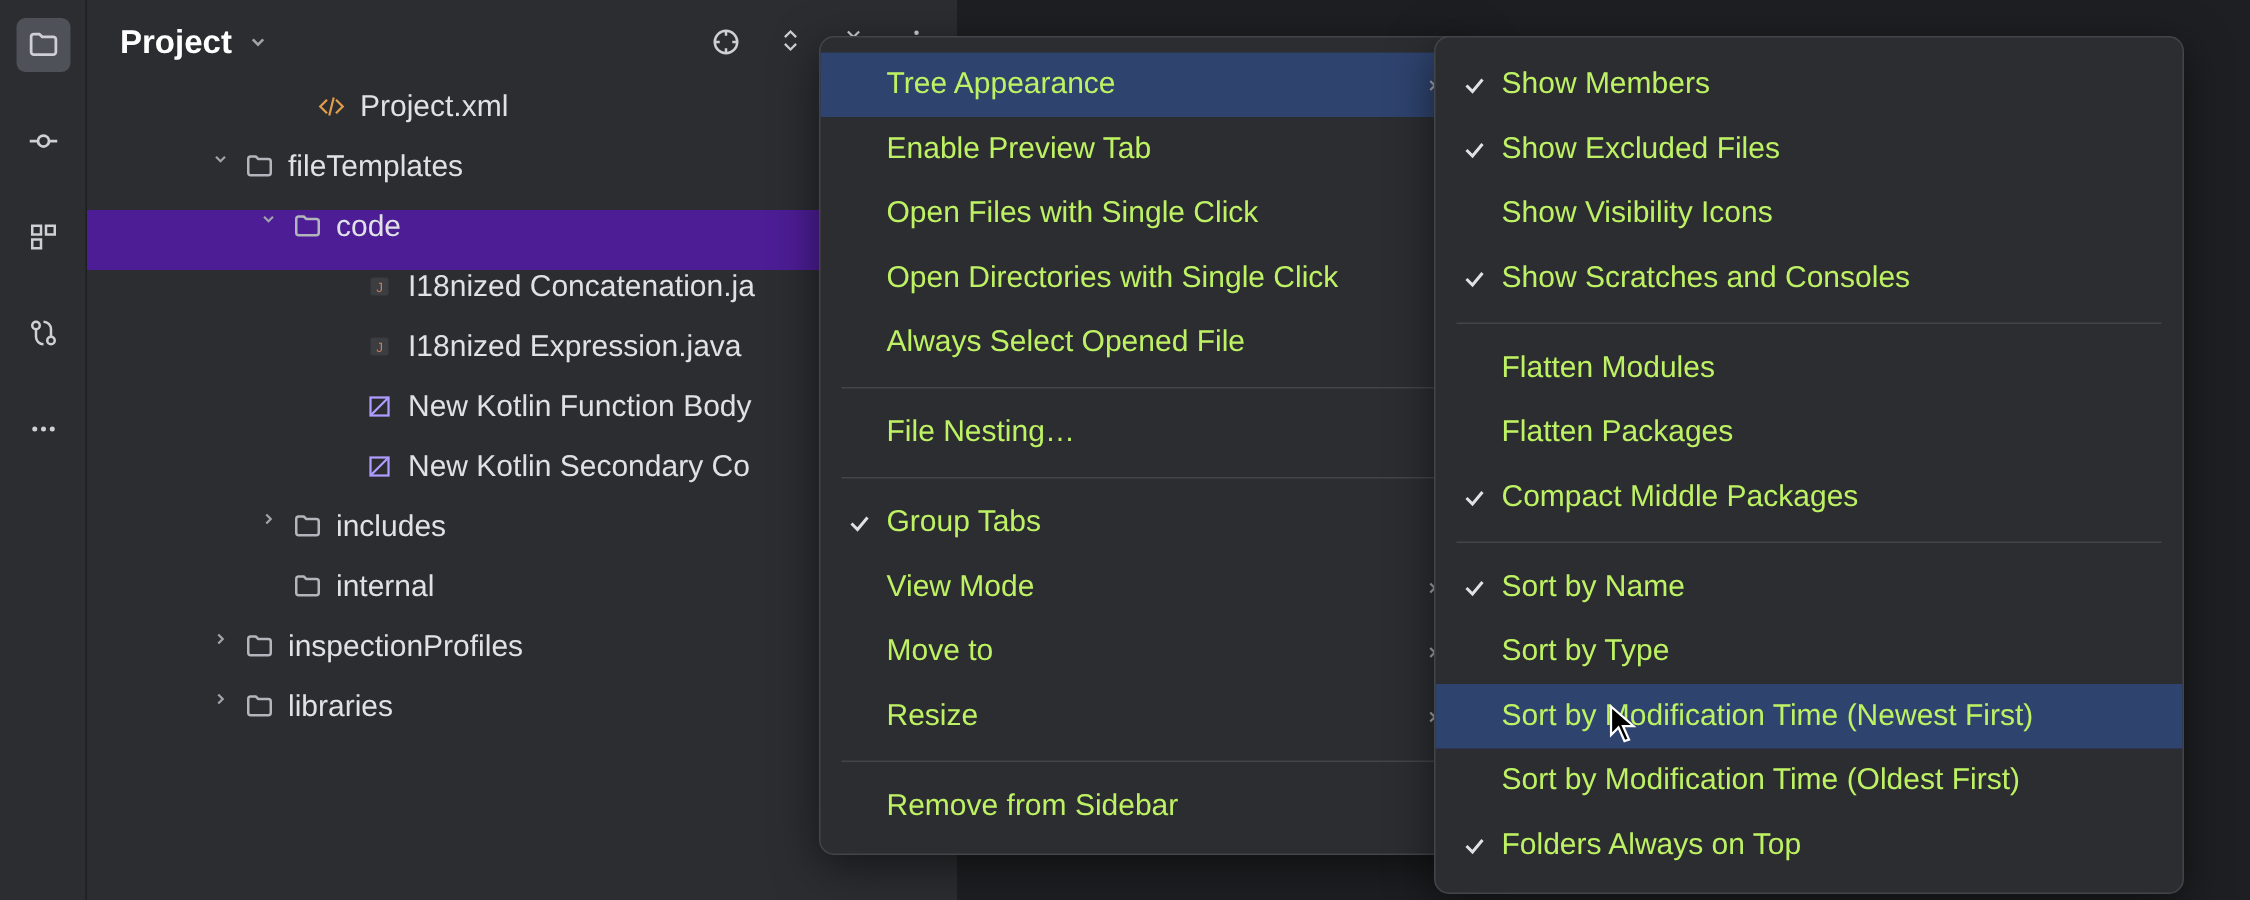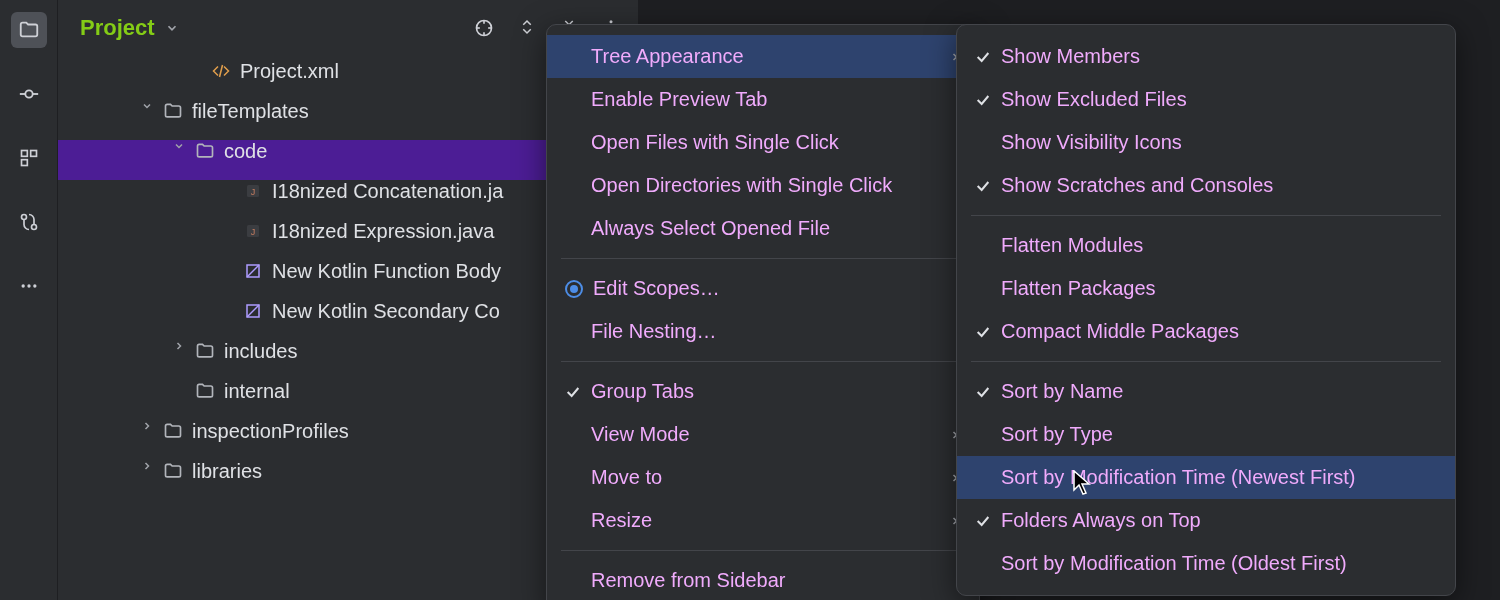--- a/index.html
+++ b/index.html
@@ -39,21 +39,21 @@
   }
   .panel-header {
     height: 56px;
     display: flex;
     align-items: center;
     padding: 0 18px 0 22px;
   }
   .panel-title {
     font-size: 22px;
     font-weight: 600;
-    color: #84cc16;
+    color: #ffffff;
   }
   .chev-down-sm {
     margin-left: 10px;
     color: #a0a3a9;
   }
   .header-spacer { flex: 1; }
   .header-icons { display: flex; gap: 24px; color: #ced0d6; }
   .tree { flex: 1; padding-top: 4px; }
   .tree-row {
     height: 40px;
@@ -98,21 +98,21 @@
     padding: 10px 0;
   }
   .menu1 { top: 24px; left: 546px; width: 434px; }
   .menu2 { top: 24px; left: 956px; width: 500px; }
   .menu-item {
     height: 43px;
     display: flex;
     align-items: center;
     padding: 0 18px;
     font-size: 20px;
-    color: #f0abfc;
+    color: #bef264;
     cursor: default;
   }
   .menu-item.highlight { background: #2e436e; }
   .menu-item .check {
     width: 26px;
     display: inline-flex;
     color: #dfe1e5;
   }
   .menu-item .check.off { visibility: hidden; }
   .menu-item .lbl { flex: 1; }
@@ -401,24 +401,20 @@
   <div class="menu-item">
     <span class="check off"></span>
       <span class="lbl">Open Directories with Single Click</span>
   </div>
   <div class="menu-item">
     <span class="check off"></span>
       <span class="lbl">Always Select Opened File</span>
   </div>
   <div class="menu-sep"></div>
   <div class="menu-item">
-    <span class="radio-ic"></span>
-    <span class="lbl">Edit Scopes…</span>
-  </div>
-  <div class="menu-item">
     <span class="check off"></span>
       <span class="lbl">File Nesting…</span>
   </div>
   <div class="menu-sep"></div>
   <div class="menu-item">
     <span class="check">
         <svg width="16" height="16" viewBox="0 0 24 24" fill="none" stroke="currentColor" stroke-width="3">
           <polyline points="4 12 10 18 20 6"></polyline>
         </svg>
       </span>
@@ -515,30 +511,30 @@
   </div>
   <div class="menu-item">
     <span class="check off"></span>
       <span class="lbl">Sort by Type</span>
   </div>
   <div class="menu-item highlight">
     <span class="check off"></span>
       <span class="lbl">Sort by Modification Time (Newest First)</span>
   </div>
   <div class="menu-item">
+    <span class="check off"></span>
+      <span class="lbl">Sort by Modification Time (Oldest First)</span>
+  </div>
+  <div class="menu-item">
     <span class="check">
         <svg width="16" height="16" viewBox="0 0 24 24" fill="none" stroke="currentColor" stroke-width="3">
           <polyline points="4 12 10 18 20 6"></polyline>
         </svg>
       </span>
     <span class="lbl">Folders Always on Top</span>
-  </div>
-  <div class="menu-item">
-    <span class="check off"></span>
-      <span class="lbl">Sort by Modification Time (Oldest First)</span>
   </div>
 </div>
 
 <div class="cursor">
   <svg width="20" height="26" viewBox="0 0 20 26">
       <path d="M1 1 L1 20 L6 15 L10 24 L13 23 L9 14 L16 14 Z" fill="#000" stroke="#fff" stroke-width="1.5"></path>
     </svg>
 </div>
 
 </body></html>

